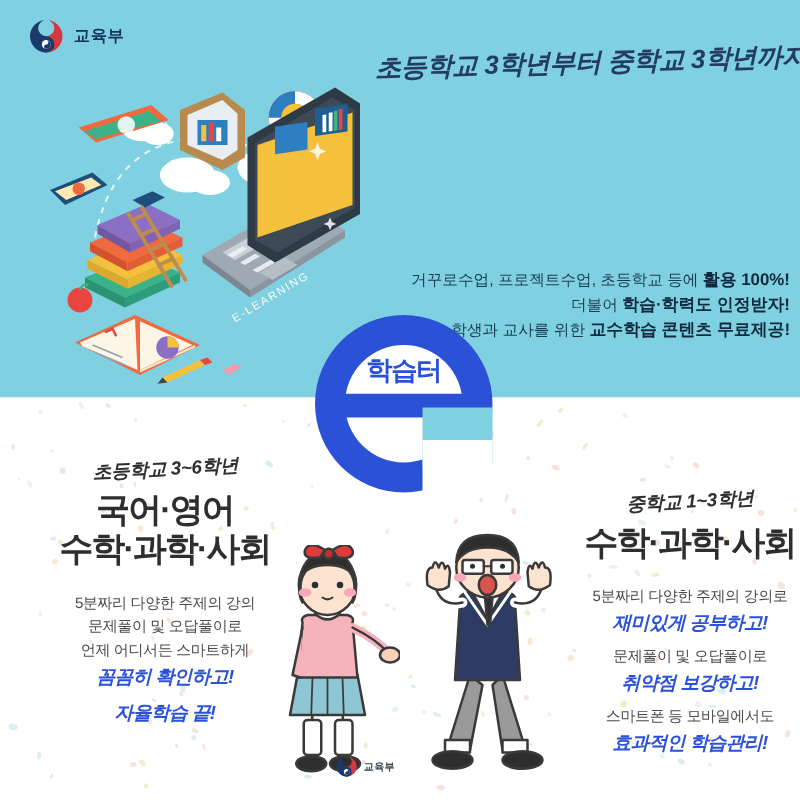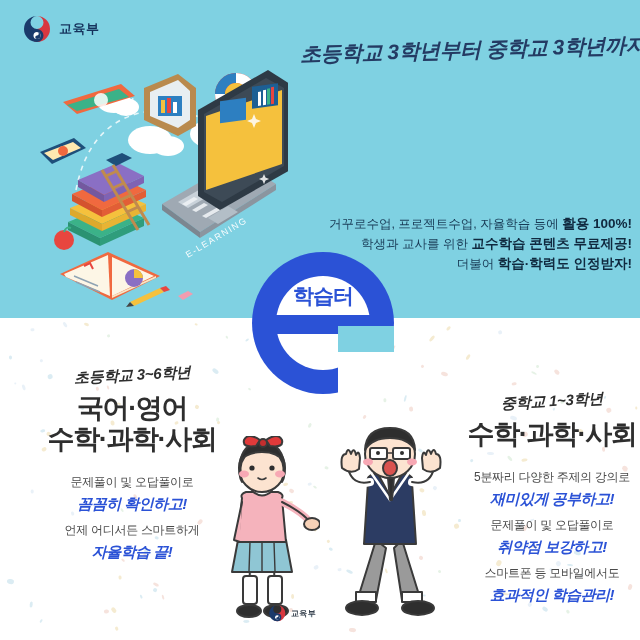--- a/index.html
+++ b/index.html
@@ -405,44 +405,45 @@
         <path d="M236 52 l2 5 5 2 -5 2 -2 5 -2 -5 -5 -2 5 -2 Z"></path>
         <path d="M246 112 l1.5 3.6 3.6 1.5 -3.6 1.5 -1.5 3.6 -1.5 -3.6 -3.6 -1.5 3.6 -1.5 Z"></path>
       </g>
     </svg>
   </div>
 
   <div class="kicker">초등학교 3학년부터 중학교 3학년까지!</div>
   <div class="headline">
   </div>
   <div class="sub-lines" id="sub-lines">
-      <div><span>거꾸로수업, 프로젝트수업, 자율학습 등에 </span><b>활용 100%!</b></div>
+      <div><span>거꾸로수업, 프로젝트수업, 초등학교 등에 </span><b>활용 100%!</b></div>
+      <div><span>더불어 </span><b>학습·학력도 인정받자!</b></div>
       <div><span>학생과 교사를 위한 </span><b>교수학습 콘텐츠 무료제공!</b></div>
-      <div><span>더불어 </span><b>학습·학력도 인정받자!</b></div>
     </div>
 
   <div class="badge">
     <div class="e-ring"></div>
     <div class="e-hole"></div>
     <div class="e-bar"></div>
     <div class="e-mouth"></div>
     <div class="e-mouth lower"></div>
     <div class="badge-text">학습터</div>
   </div>
 
   <div class="col left">
     <div class="col-kicker">초등학교 3~6학년</div>
     <div class="col-title">
       <span>국어·영어</span>
       <span class="t2">수학·과학·사회</span>
     </div>
     <div class="col-body" id="body-left">
+        <div class="bline">5분짜리 다양한 주제의 강의</div>
         <div class="bline">문제풀이 및 오답풀이로</div>
+        <div class="bline">언제 어디서든 스마트하게</div>
         <div class="bline accent">꼼꼼히 확인하고!</div>
-        <div class="bline">언제 어디서든 스마트하게</div>
         <div class="bline accent">자율학습 끝!</div>
       </div>
   </div>
 
   <div class="col right">
     <div class="col-kicker">중학교 1~3학년</div>
     <div class="col-title">
       <span>수학·과학·사회</span>
     </div>
     <div class="col-body" id="body-right">

